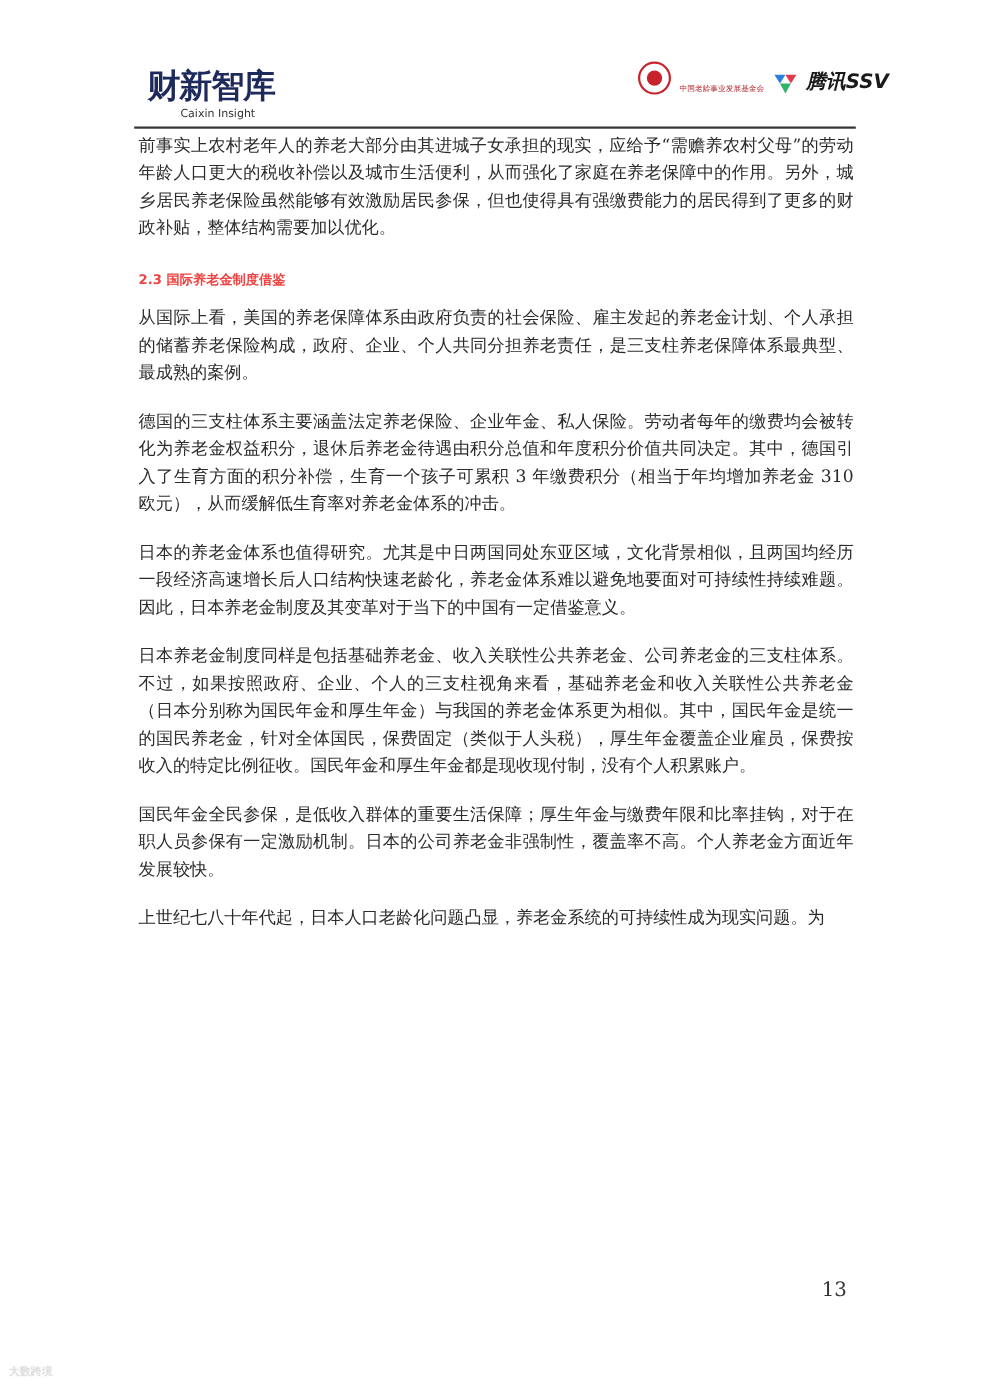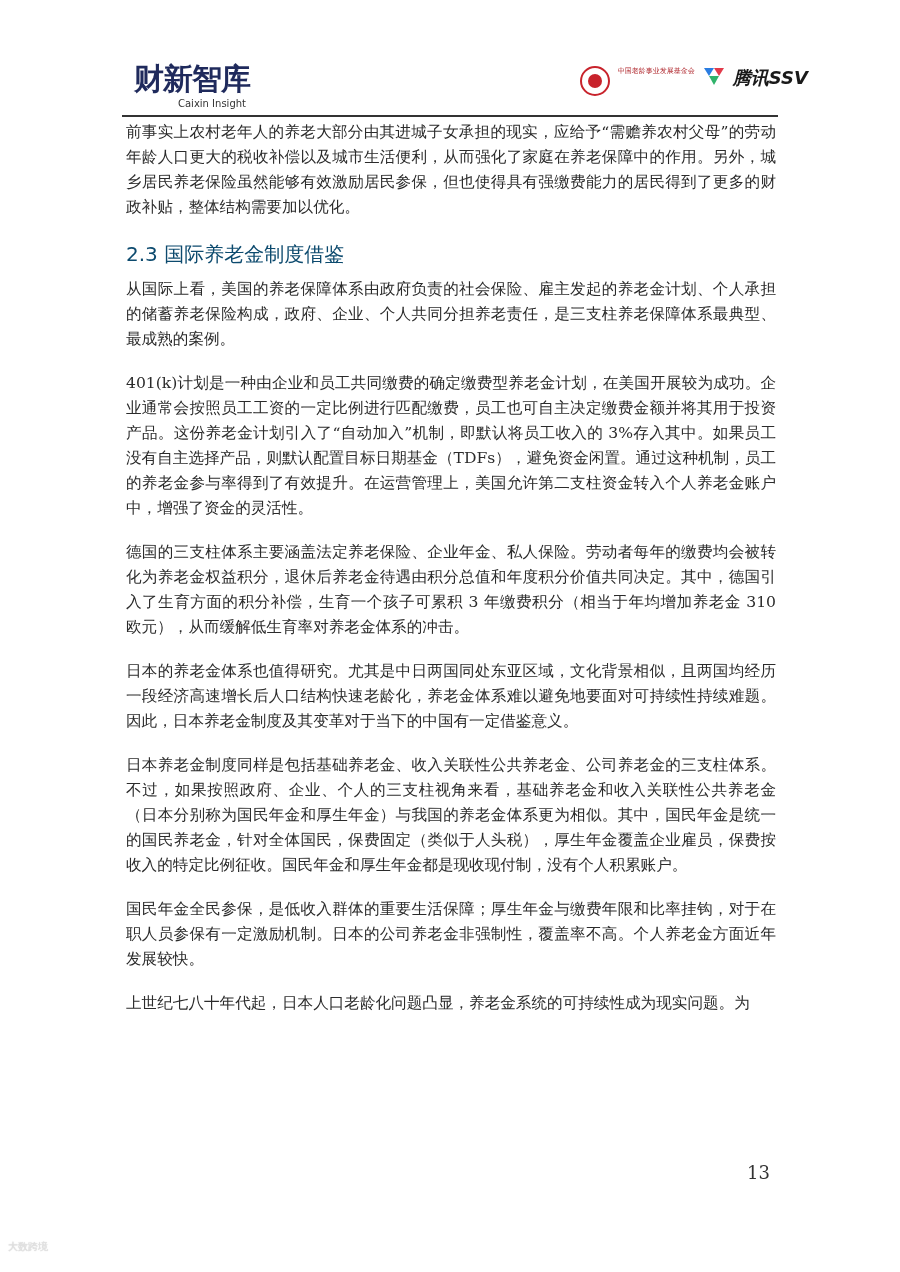--- a/index.html
+++ b/index.html
@@ -1,31 +1,31 @@
 <!DOCTYPE html>
 <html><head>
 <meta charset="utf-8">
 <style>
   html, body { margin: 0; padding: 0; background: #ffffff; }
   body { width: 900px; height: 1272px; position: relative; overflow: hidden;
          font-family: "DejaVu Serif", "Liberation Serif", serif; color: #2a2a2a; }
   .header { position: absolute; left: 122px; top: 56px; width: 656px; height: 62px; }
   .logo-main { position: absolute; left: 12px; top: 4px; }
   .logo-cn { font-family: "DejaVu Sans", sans-serif; font-weight: bold; font-size: 30px; color: #1f2a5c; letter-spacing: -1px; line-height: 38px; }
-  .logo-en { font-family: "DejaVu Sans", sans-serif; font-size: 10px; color: #333; margin-left: 44px; line-height: 12px; }
-  .partners { position: absolute; right: -30px; top: 10px; display: flex; align-items: flex-start; gap: 8px; }
+  .logo-en { font-family: "DejaVu Sans", sans-serif; font-size: 10px; color: #333; margin-left: 30px; line-height: 12px; }
+  .partners { position: absolute; right: -30px; top: 0; display: flex; align-items: flex-end; gap: 8px; }
   .found-icon { width: 30px; height: 30px; border-radius: 50%; border: 2px solid #c8232c; box-sizing: border-box; position: relative; }
   .found-icon::after { content: ""; position: absolute; left: 6px; top: 6px; width: 14px; height: 14px; border-radius: 50%; background: #c8232c; }
   .found-text { font-size: 7px; color: #b0282e; font-family: "DejaVu Sans", sans-serif; }
   .ssv-icon { width: 22px; height: 20px; position: relative; }
   .ssv-text { font-family: "DejaVu Sans", sans-serif; font-weight: bold; font-style: italic; font-size: 18px; color: #1a1a1a; }
   .rule { position: absolute; left: 122px; top: 115px; width: 656px; height: 2px; background: #333; }
   .content { position: absolute; left: 126px; top: 120px; width: 650px; }
   p { margin: 0 0 19px 0; font-size: 15.6px; line-height: 25px; text-align: justify; color: #2b2b2b; }
-  h2 { margin: 6px 0 8px 0; font-size: 20px; line-height: 30px; font-weight: normal; color: #0c4a6e; font-family: "DejaVu Sans", sans-serif; }
+  h2 { margin: 6px 0 8px 0; font-size: 12px; line-height: 30px; font-weight: bold; color: #ef4444; font-family: "DejaVu Sans", sans-serif; }
   .page-num { position: absolute; left: 747px; top: 1162px; font-size: 18px; color: #333; }
   .watermark { position: absolute; left: 8px; top: 1240px; font-family: "DejaVu Sans", sans-serif; font-size: 10px; color: #e4e4e4; text-shadow: 0 0 1px #bbb; }
 </style>
 </head>
 <body>
 
 <div class="header">
   <div class="logo-main">
     <div class="logo-cn">财新智库</div>
     <div class="logo-en">Caixin Insight</div>
@@ -40,21 +40,20 @@
     </svg>
     <span class="ssv-text">腾讯SSV</span>
   </div>
 </div>
 <div class="rule"></div>
 
 <div class="content">
   <p>前事实上农村老年人的养老大部分由其进城子女承担的现实，应给予“需赡养农村父母”的劳动年龄人口更大的税收补偿以及城市生活便利，从而强化了家庭在养老保障中的作用。另外，城乡居民养老保险虽然能够有效激励居民参保，但也使得具有强缴费能力的居民得到了更多的财政补贴，整体结构需要加以优化。</p>
   <h2>2.3  国际养老金制度借鉴</h2>
   <p>从国际上看，美国的养老保障体系由政府负责的社会保险、雇主发起的养老金计划、个人承担的储蓄养老保险构成，政府、企业、个人共同分担养老责任，是三支柱养老保障体系最典型、最成熟的案例。</p>
-  <p>401(k)计划是一种由企业和员工共同缴费的确定缴费型养老金计划，在美国开展较为成功。企业通常会按照员工工资的一定比例进行匹配缴费，员工也可自主决定缴费金额并将其用于投资产品。这份养老金计划引入了“自动加入”机制，即默认将员工收入的 3%存入其中。如果员工没有自主选择产品，则默认配置目标日期基金（TDFs），避免资金闲置。通过这种机制，员工的养老金参与率得到了有效提升。在运营管理上，美国允许第二支柱资金转入个人养老金账户中，增强了资金的灵活性。</p>
   <p>德国的三支柱体系主要涵盖法定养老保险、企业年金、私人保险。劳动者每年的缴费均会被转化为养老金权益积分，退休后养老金待遇由积分总值和年度积分价值共同决定。其中，德国引入了生育方面的积分补偿，生育一个孩子可累积 3 年缴费积分（相当于年均增加养老金 310 欧元），从而缓解低生育率对养老金体系的冲击。</p>
   <p>日本的养老金体系也值得研究。尤其是中日两国同处东亚区域，文化背景相似，且两国均经历一段经济高速增长后人口结构快速老龄化，养老金体系难以避免地要面对可持续性持续难题。因此，日本养老金制度及其变革对于当下的中国有一定借鉴意义。</p>
   <p>日本养老金制度同样是包括基础养老金、收入关联性公共养老金、公司养老金的三支柱体系。不过，如果按照政府、企业、个人的三支柱视角来看，基础养老金和收入关联性公共养老金（日本分别称为国民年金和厚生年金）与我国的养老金体系更为相似。其中，国民年金是统一的国民养老金，针对全体国民，保费固定（类似于人头税），厚生年金覆盖企业雇员，保费按收入的特定比例征收。国民年金和厚生年金都是现收现付制，没有个人积累账户。</p>
   <p>国民年金全民参保，是低收入群体的重要生活保障；厚生年金与缴费年限和比率挂钩，对于在职人员参保有一定激励机制。日本的公司养老金非强制性，覆盖率不高。个人养老金方面近年发展较快。</p>
   <p>上世纪七八十年代起，日本人口老龄化问题凸显，养老金系统的可持续性成为现实问题。为</p>
 </div>
 
 <div class="page-num">13</div>
 <div class="watermark">大数跨境</div>
 

